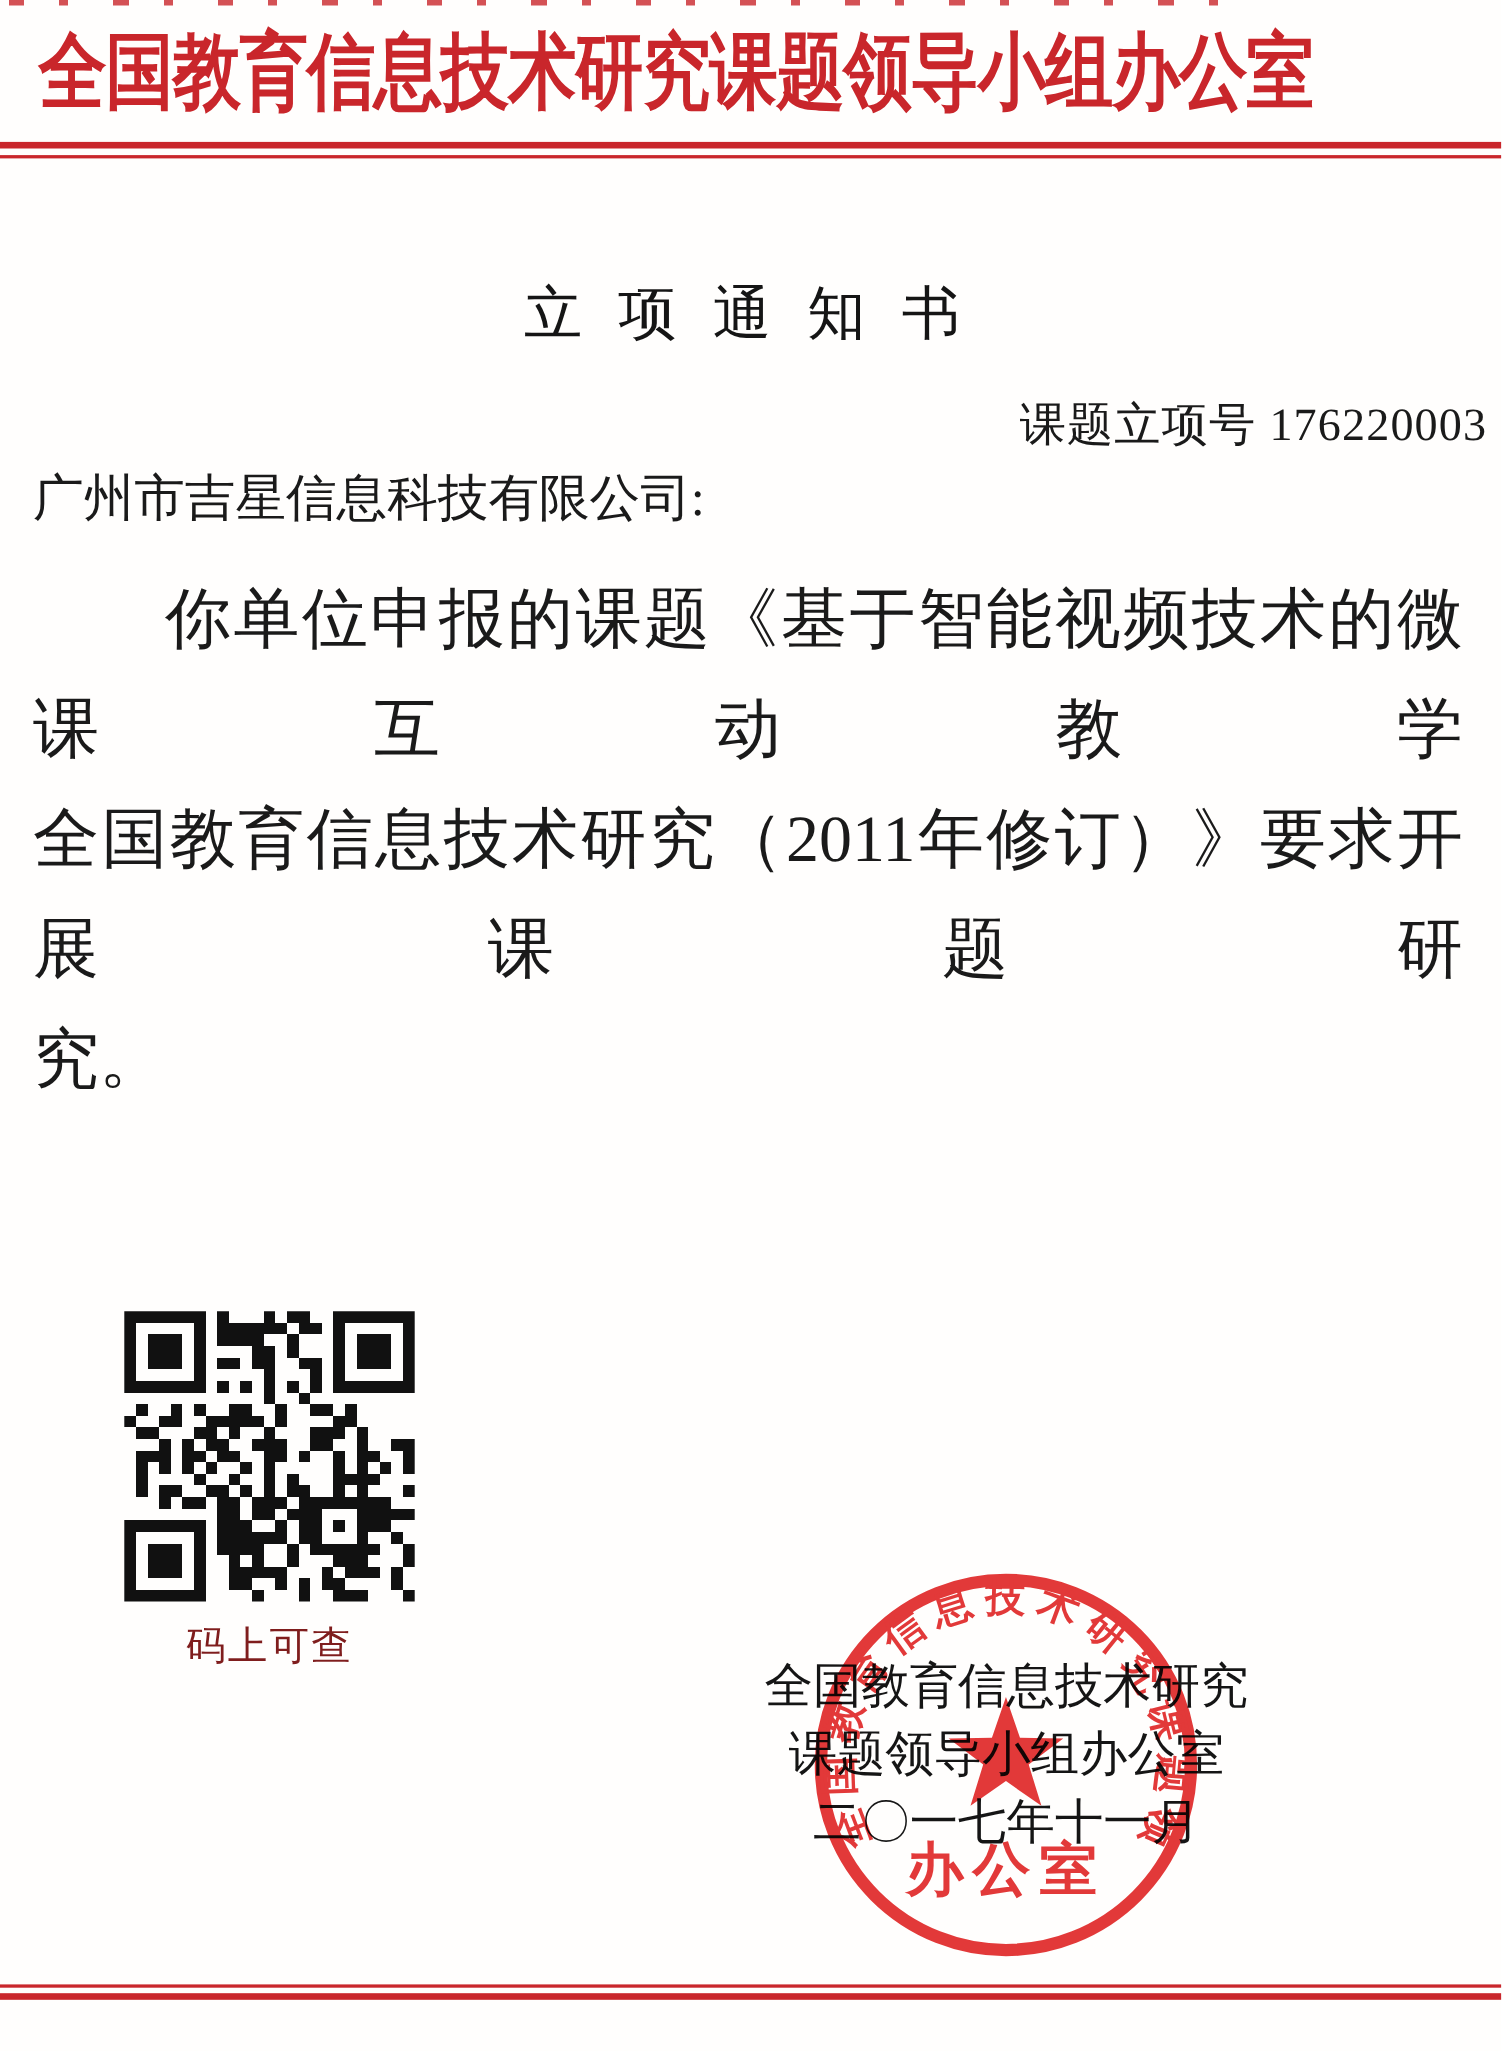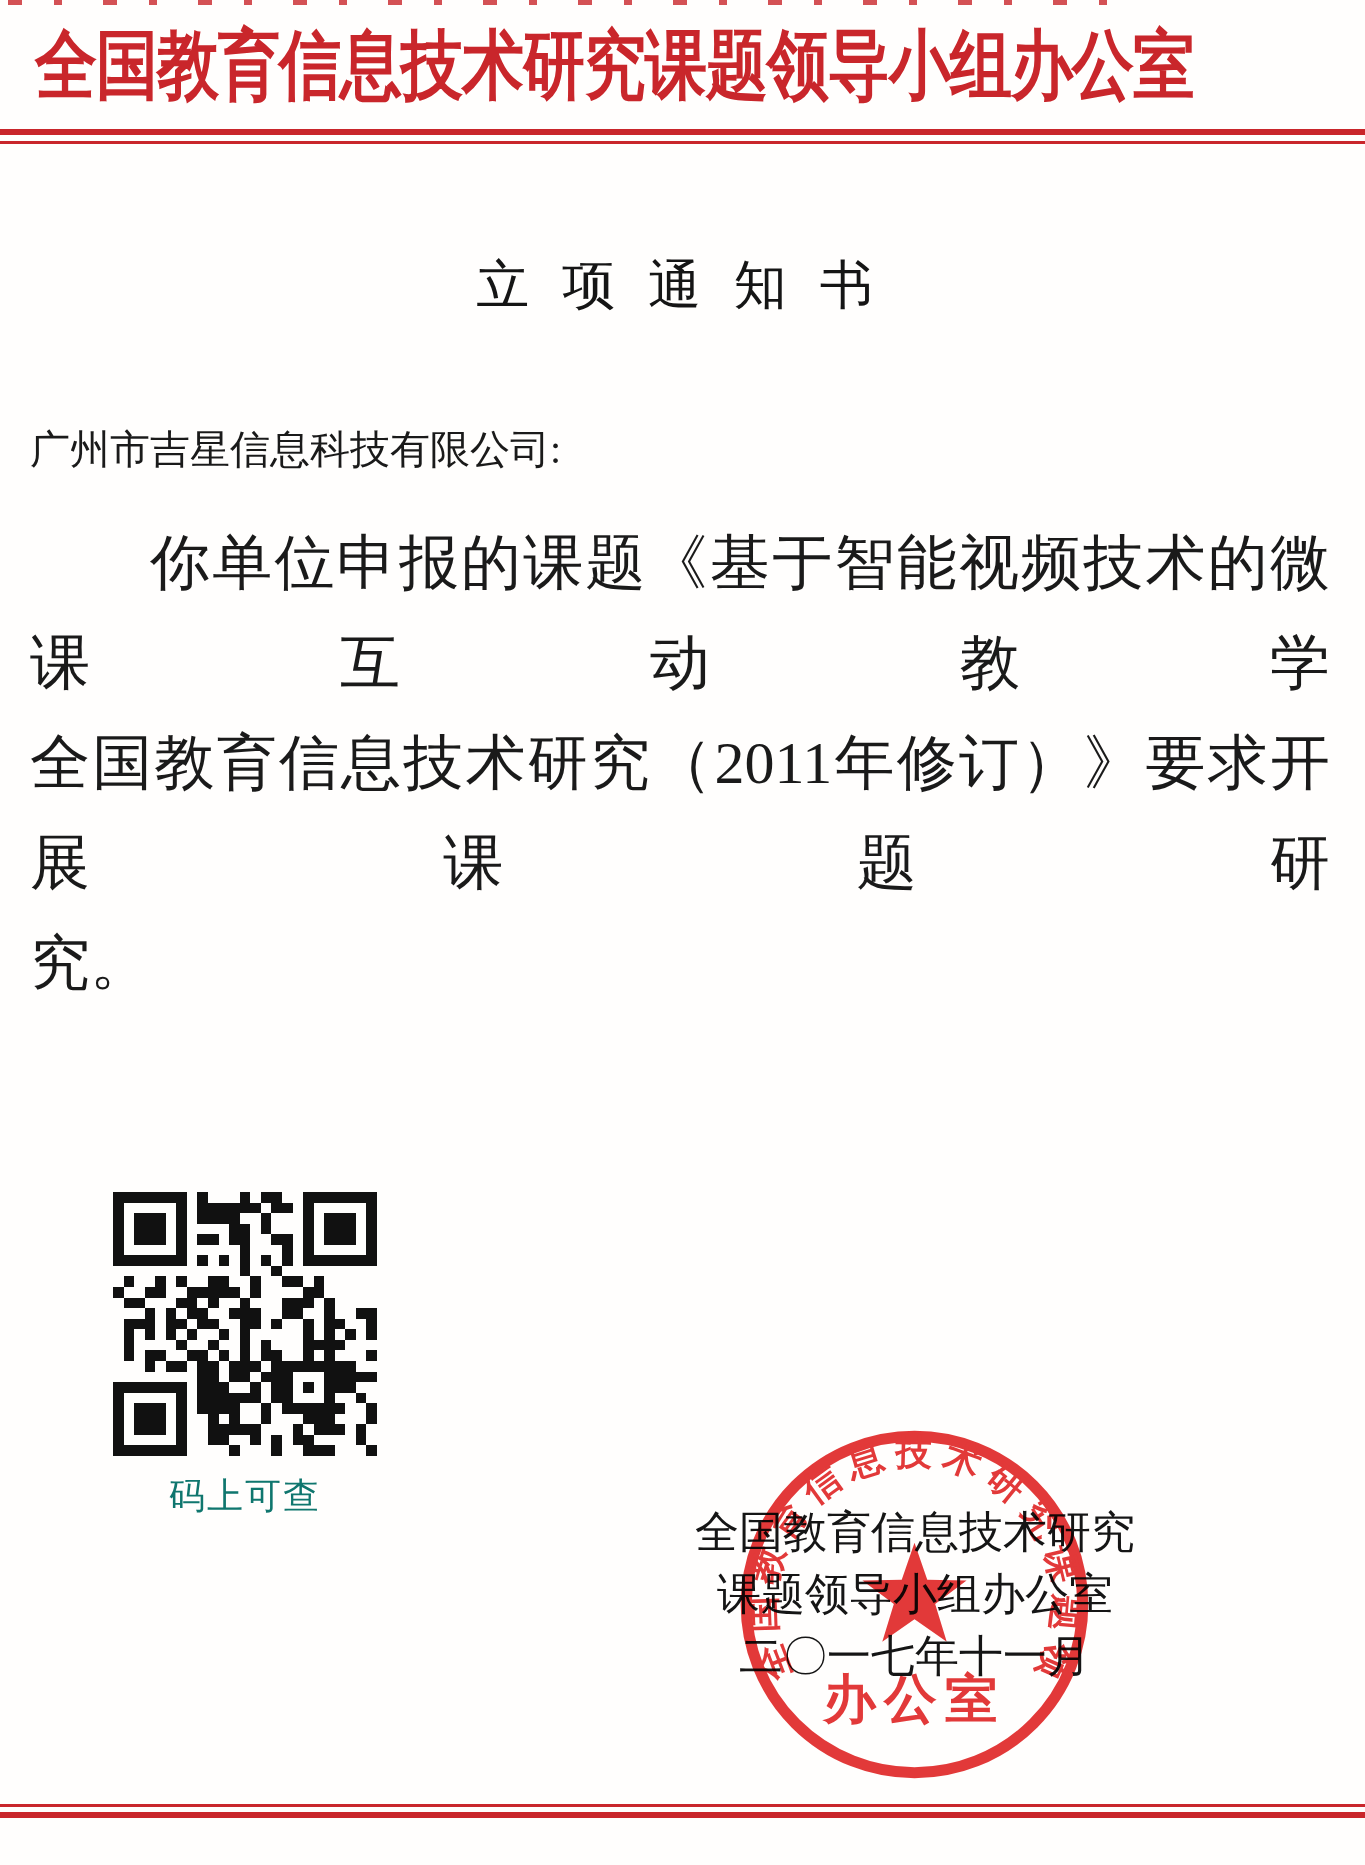--- a/index.html
+++ b/index.html
@@ -57,21 +57,21 @@
   }
   .project-number{
     position:absolute;top:358px;left:0;width:1352px;
     text-align:right;
     font-size:42px;
     letter-spacing:1px;
   }
   .project-number .num{padding-left:12px;}
   .addressee{
     position:absolute;top:422px;left:30px;width:1300px;
-    font-size:40px;
+    font-size:46px;
   }
   .body-text{
     position:absolute;top:513px;left:30px;width:1300px;
     font-size:60px;
     line-height:100px;
   }
   .body-line{
     text-align:justify;
     text-align-last:justify;
   }
@@ -81,21 +81,21 @@
   .qr-block{
     position:absolute;top:1192px;left:113px;width:264px;
     text-align:center;
   }
   .qr{width:264px;height:264px;}
   .qr svg{width:100%;height:100%;display:block;}
   .qr-caption{
     margin-top:16px;
     font-size:36px;
     letter-spacing:2px;
-    color:#0f766e;
+    color:#7f1d1d;
   }
   .signature{
     position:absolute;top:1502px;left:690px;width:450px;
     text-align:center;
     font-size:44px;
     line-height:62px;
     color:#151515;
   }
   .stamp{
     position:absolute;top:1417px;left:727px;width:375px;height:375px;
@@ -126,20 +126,23 @@
 
   <div class="top-artifact"></div>
 
   <div class="header">全国教育信息技术研究课题领导小组办公室</div>
 
   <div class="rule rule-top-thick"></div>
   <div class="rule rule-top-thin"></div>
 
   <div class="title">立项通知书</div>
 
+  <div class="project-number">
+    <span>课题立项号</span><span class="num">176220003</span>
+  </div>
 
   <div class="addressee">广州市吉星信息科技有限公司:</div>
 
   <div class="body-text">
     <div class="body-line first">你单位申报的课题《基于智能视频技术的微课互动教学</div>
     <div class="body-line">全国教育信息技术研究（2011年修订）》要求开展课题研</div>
     <div class="body-line last">究。</div>
   </div>
 
   <div class="qr-block">

